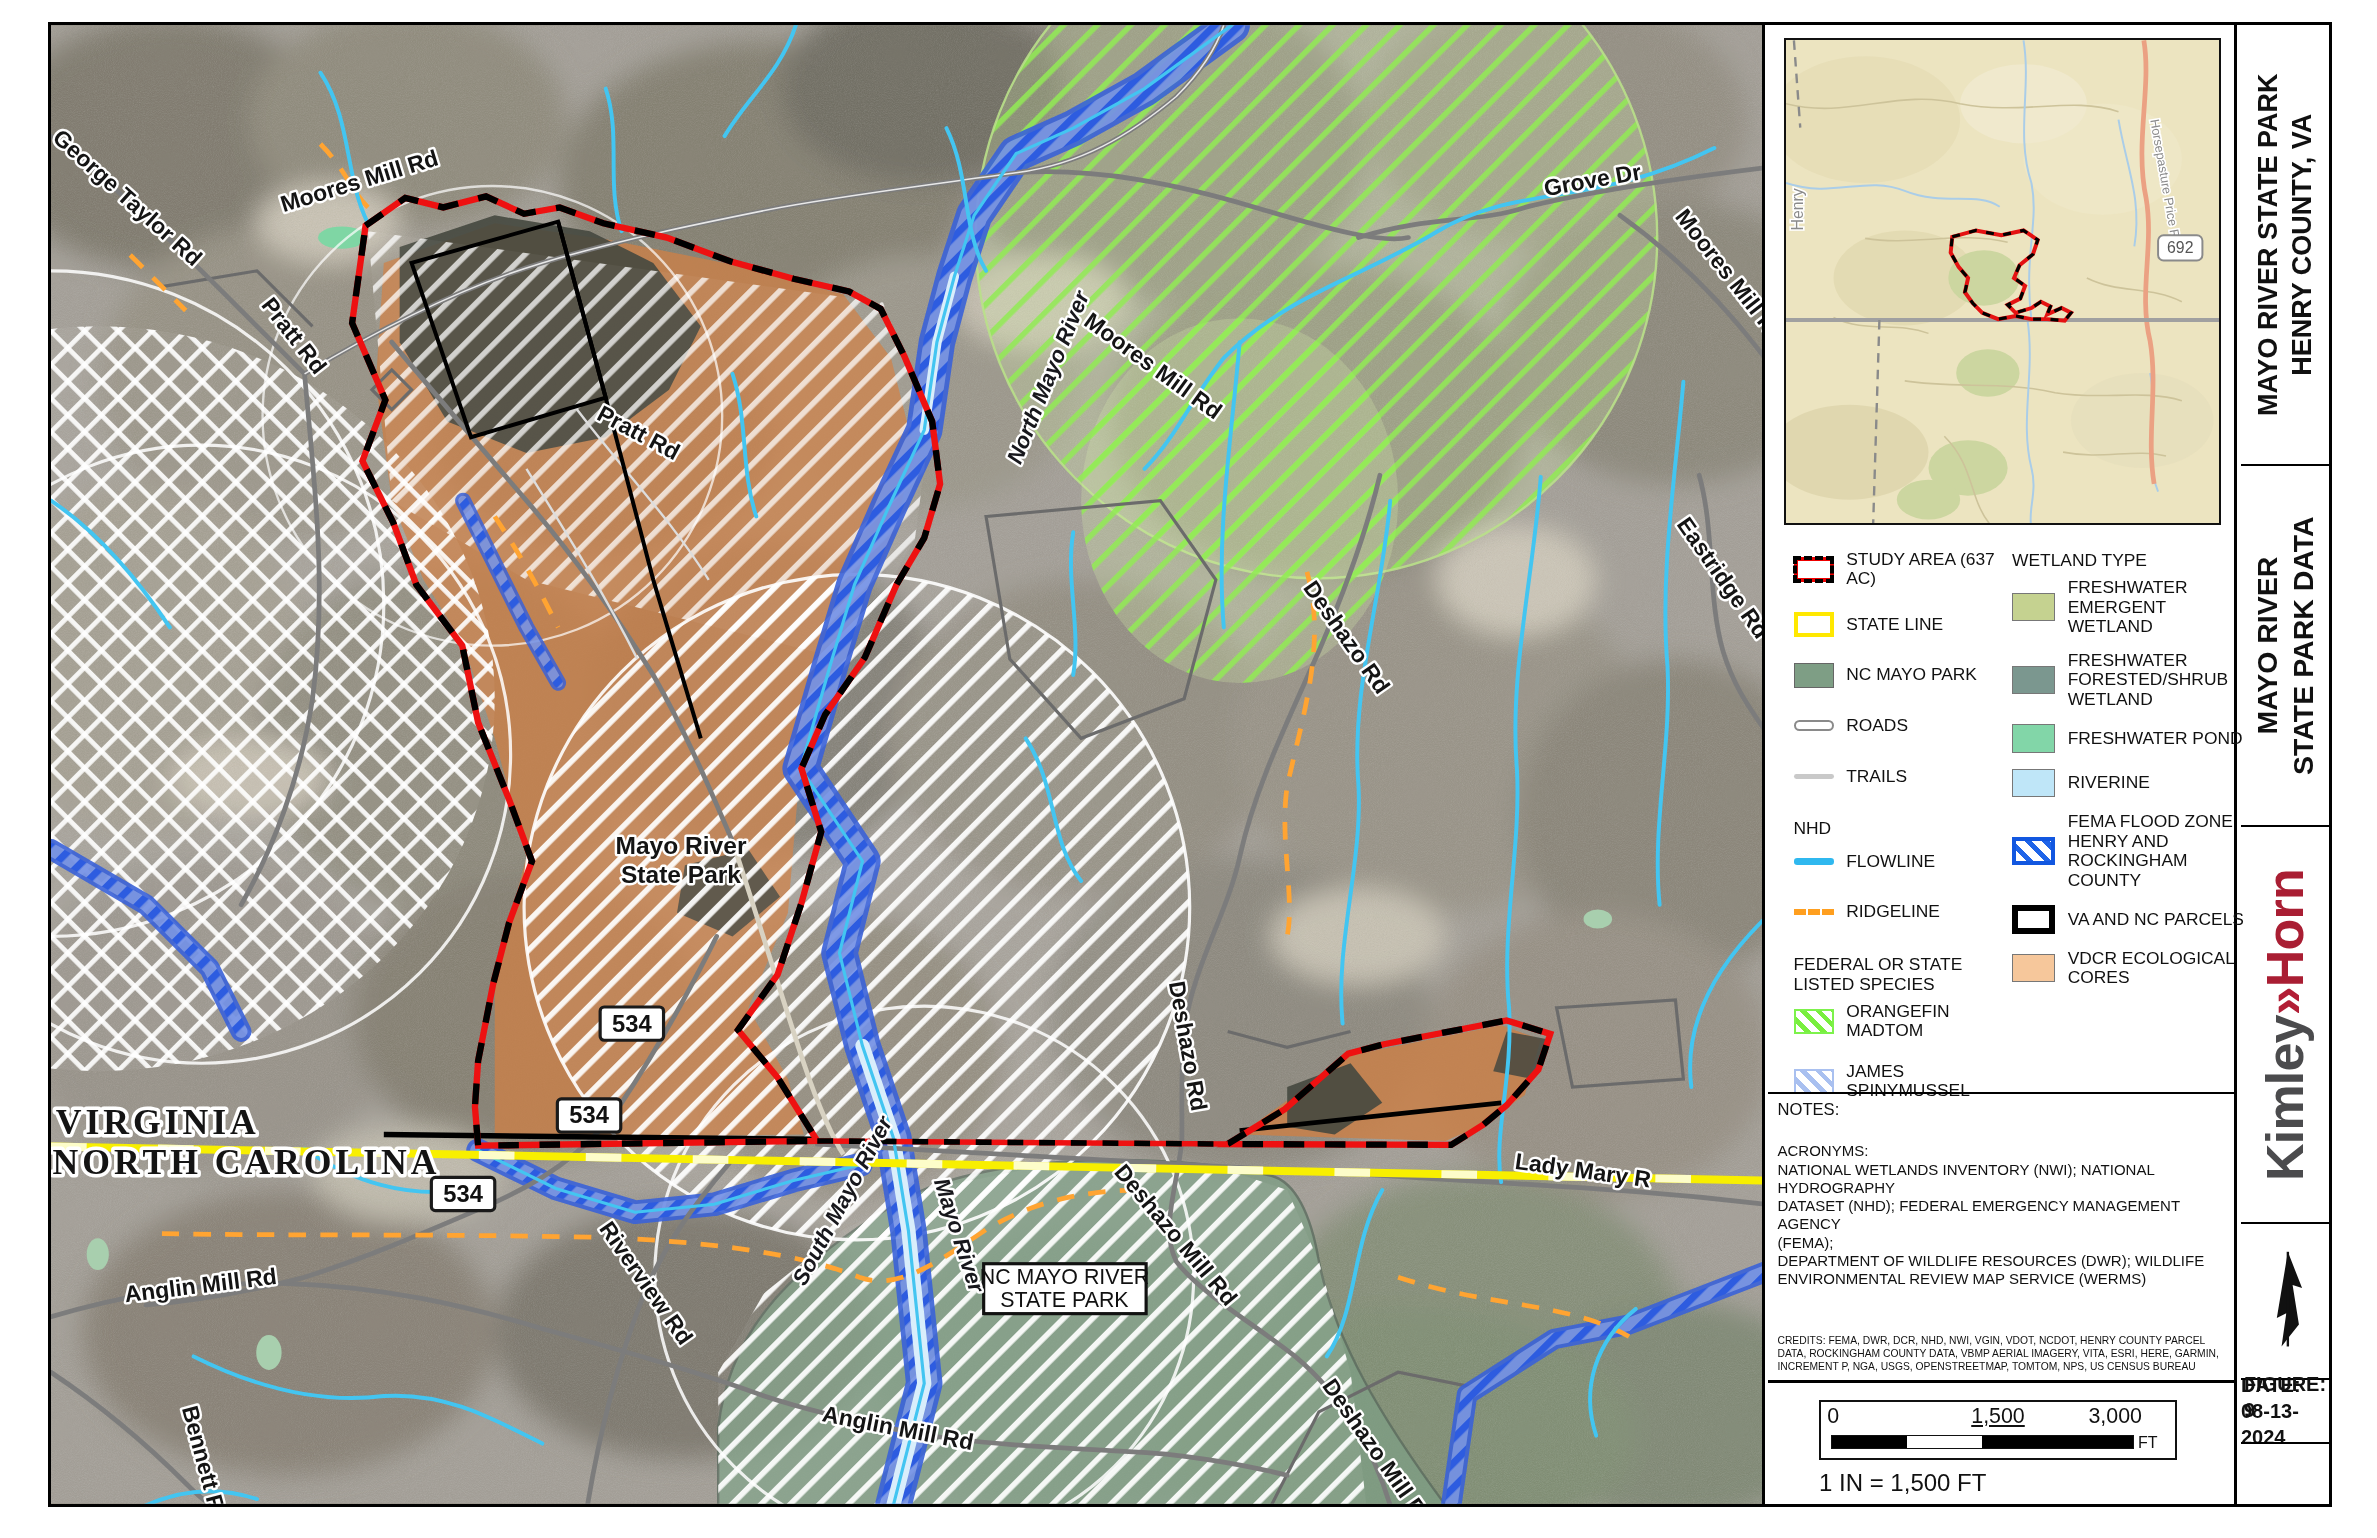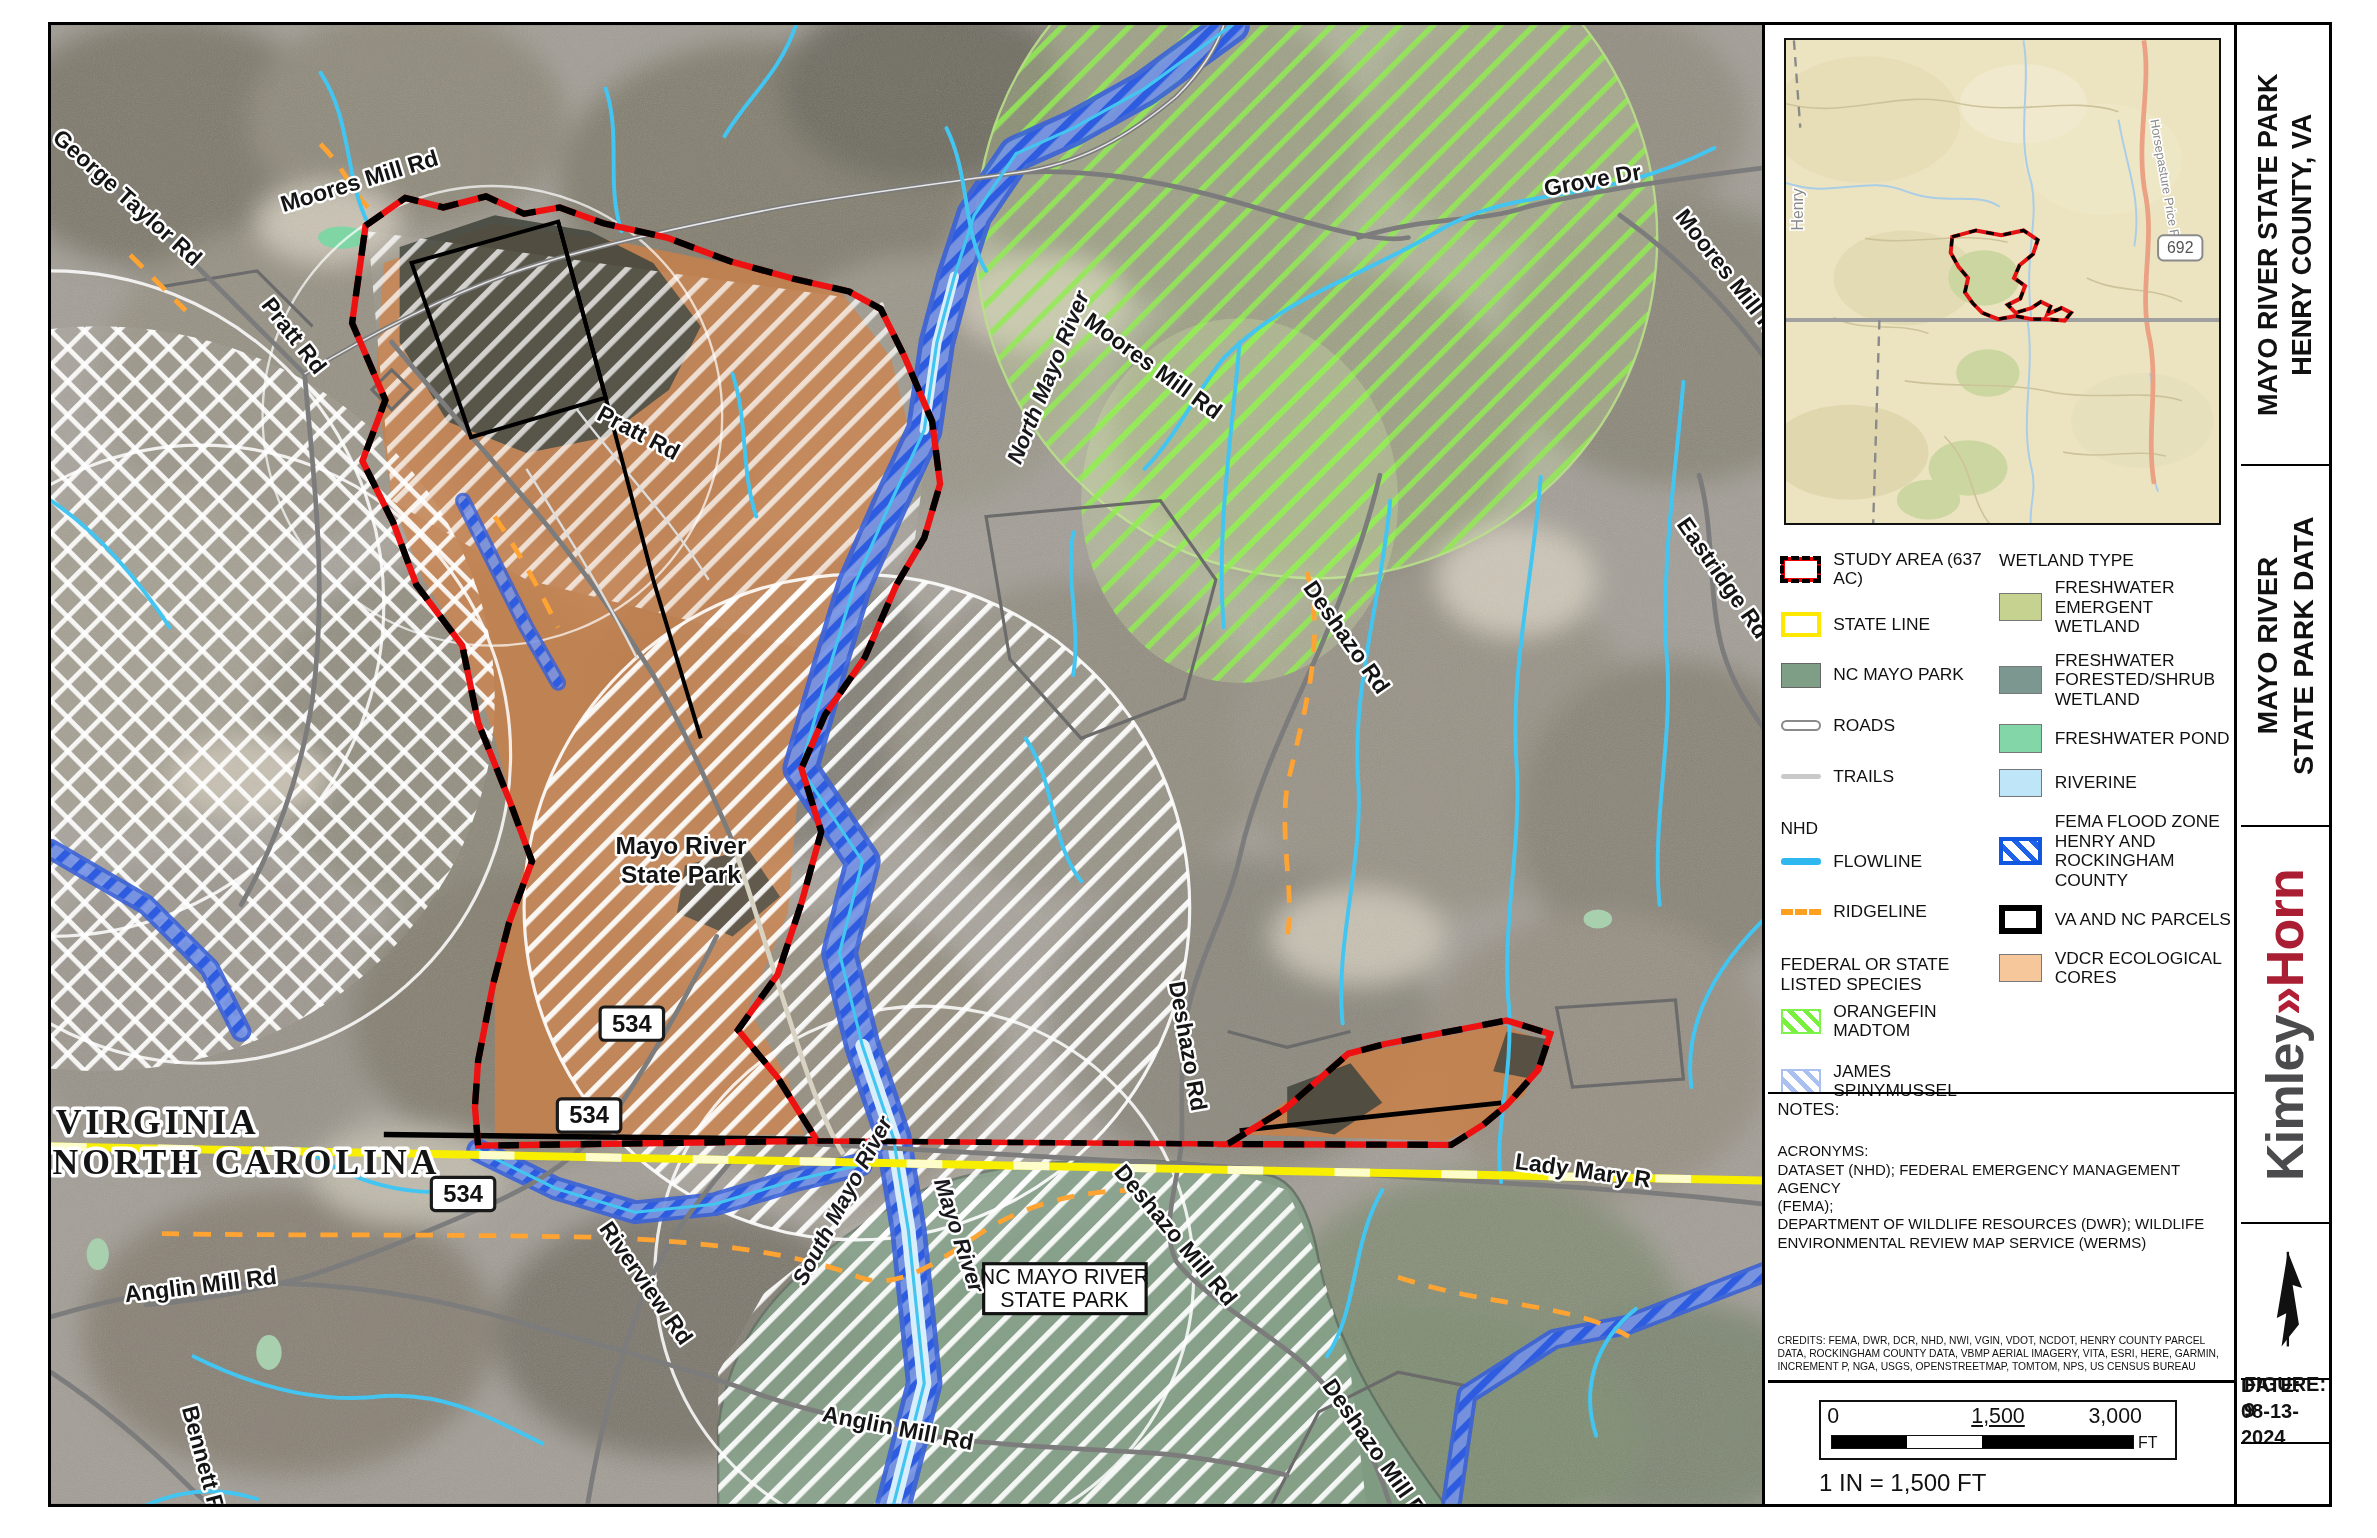--- a/index.html
+++ b/index.html
@@ -14,21 +14,21 @@
   .lbl.river{font-size:28px;font-style:italic;fill:#17171c;}
   .lbl.park{font-size:31px;}
   .lbl.big{font-family:"Liberation Serif",serif;font-size:45px;letter-spacing:5px;stroke-width:9px;}
   .shield-box{fill:#fff;stroke:#1a1a1a;stroke-width:4px;}
   .shield-txt{font:bold 30px "Liberation Sans",sans-serif;fill:#111;}
   .ncbox-rect{fill:#fff;stroke:#111;stroke-width:4px;}
   .ncbox-txt{font:27px "Liberation Sans",sans-serif;fill:#111;text-anchor:middle;}
   
   #panel{position:absolute;left:1717px;top:0;width:469px;height:1479px;border-right:3.2px solid #000;background:#fff;}
   #inset{position:absolute;left:16px;top:12.7px;width:437px;height:487px;border:2.4px solid #111;background:#ece4c0;overflow:hidden;}
-  #legend{position:absolute;left:3px;top:517px;width:469px;height:550px;}
+  #legend{position:absolute;left:16px;top:517px;width:469px;height:550px;}
   #legend-left{position:absolute;left:9.5px;top:8px;width:212px;}
   #legend-right{position:absolute;left:228px;top:8px;width:238px;}
   .leg-header{font-size:17.4px;color:#111;margin:27px 0 8px 0;line-height:1.15;}
   #legend-right .leg-header{margin-top:0;}
   .leg-row{display:flex;align-items:center;gap:12.7px;margin:0 0 20.6px 0;min-height:30px;}
   #legend-right .leg-row{margin-bottom:14.3px;}
   .leg-label{font-size:17.4px;color:#111;line-height:1.12;}
   .sw{position:relative;flex:0 0 auto;width:40px;height:25px;}
   .sw-study{border:4.8px solid #ee0000;background:#fff;}
   .sw-study::after{content:"";position:absolute;inset:-4.8px;border:4.8px dashed #000;}
@@ -469,20 +469,21 @@
               <span class="leg-label">VDCR ECOLOGICAL CORES</span>
             </div>
           </div>
       </div>
     </div>
 
     <div id="notes">
       <div id="notes-header">NOTES:</div>
       <div id="notes-lines">
           <div class="note-line">ACRONYMS:</div>
+          <div class="note-line">NATIONAL WETLANDS INVENTORY (NWI); NATIONAL HYDROGRAPHY</div>
           <div class="note-line">DATASET (NHD); FEDERAL EMERGENCY MANAGEMENT AGENCY</div>
           <div class="note-line">(FEMA);</div>
           <div class="note-line">DEPARTMENT OF WILDLIFE RESOURCES (DWR); WILDLIFE</div>
           <div class="note-line">ENVIRONMENTAL REVIEW MAP SERVICE (WERMS)</div>
         </div>
       <div id="credits">CREDITS: FEMA, DWR, DCR, NHD, NWI, VGIN, VDOT, NCDOT, HENRY COUNTY PARCEL DATA, ROCKINGHAM COUNTY DATA, VBMP AERIAL IMAGERY, VITA, ESRI, HERE, GARMIN, INCREMENT P, NGA, USGS, OPENSTREETMAP, TOMTOM, NPS, US CENSUS BUREAU</div>
     </div>
 
     <div id="scale-area">
       <div id="scale-box">

